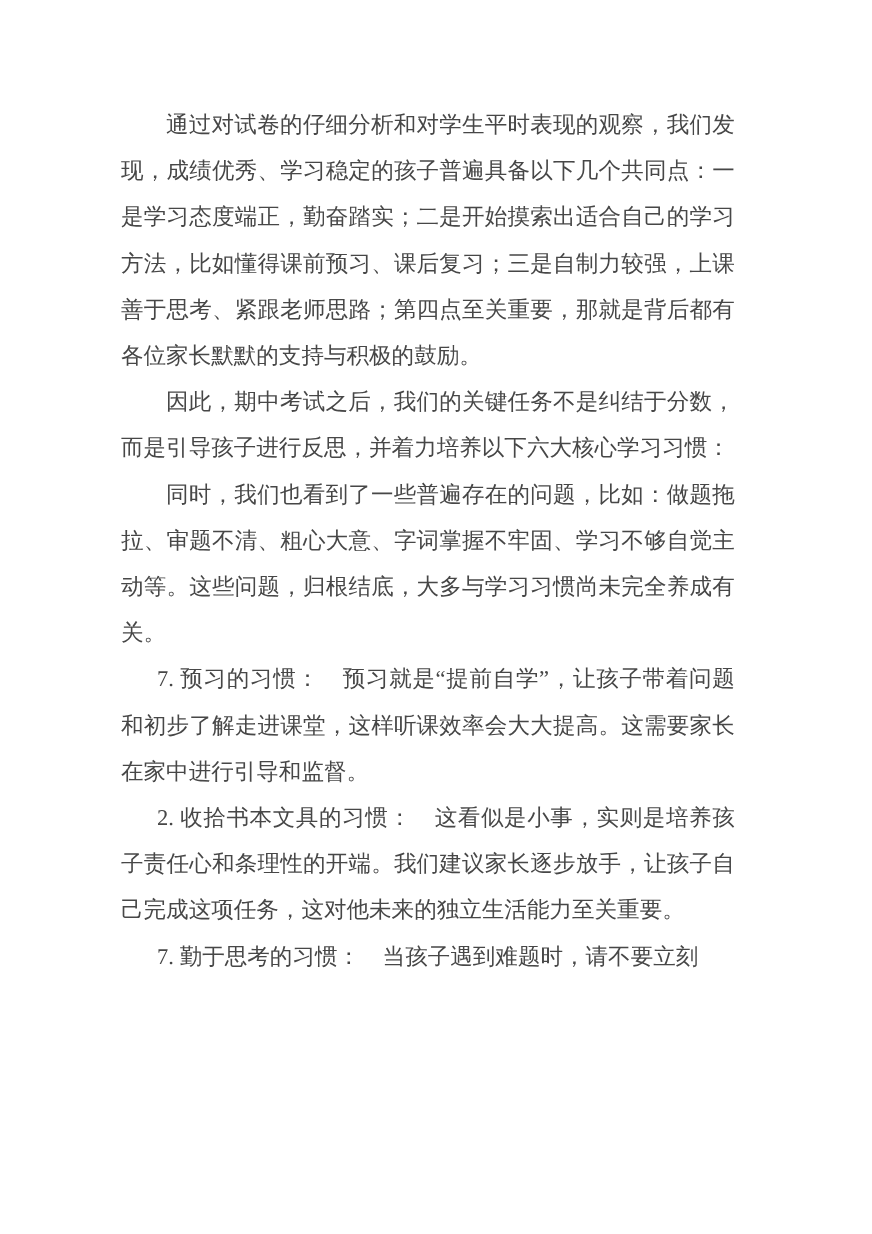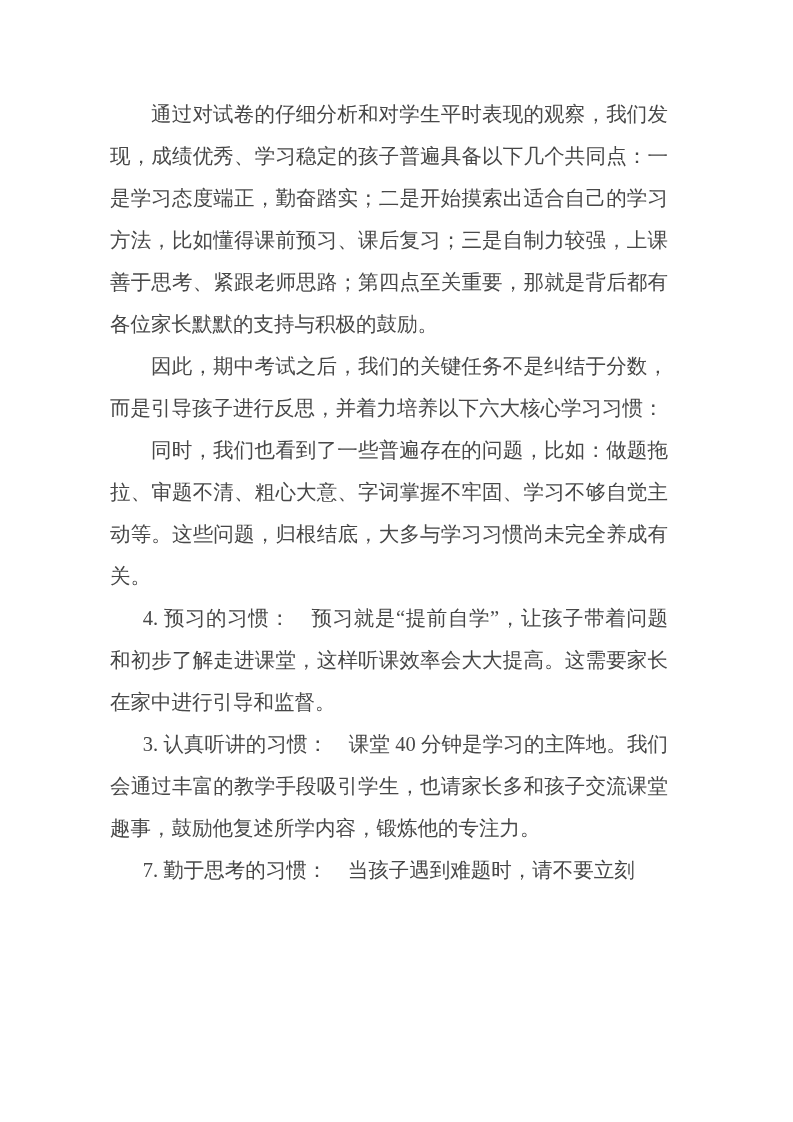--- a/index.html
+++ b/index.html
@@ -39,17 +39,17 @@
   }
 </style>
 </head>
 <body>
 
 <div class="page" style="background: rgb(255, 255, 255);">
   <div class="doc-content" style="color: rgb(71, 71, 71);">
       <p class="para">通过对试卷的仔细分析和对学生平时表现的观察，我们发现，成绩优秀、学习稳定的孩子普遍具备以下几个共同点：一是学习态度端正，勤奋踏实；二是开始摸索出适合自己的学习方法，比如懂得课前预习、课后复习；三是自制力较强，上课善于思考、紧跟老师思路；第四点至关重要，那就是背后都有各位家长默默的支持与积极的鼓励。</p>
       <p class="para">因此，期中考试之后，我们的关键任务不是纠结于分数，而是引导孩子进行反思，并着力培养以下六大核心学习习惯：</p>
       <p class="para">同时，我们也看到了一些普遍存在的问题，比如：做题拖拉、审题不清、粗心大意、字词掌握不牢固、学习不够自觉主动等。这些问题，归根结底，大多与学习习惯尚未完全养成有关。</p>
-      <p class="para numbered">4.  预习的习惯：　预习就是“提前自学”，让孩子带着问题和初步了解走进课堂，这样听课效率会大大提高。这需要家长在家中进行引导和监督。</p>
-      <p class="para numbered">3.  认真听讲的习惯：　课堂 40 分钟是学习的主阵地。我们会通过丰富的教学手段吸引学生，也请家长多和孩子交流课堂趣事，鼓励他复述所学内容，锻炼他的专注力。</p>
+      <p class="para numbered">7.  预习的习惯：　预习就是“提前自学”，让孩子带着问题和初步了解走进课堂，这样听课效率会大大提高。这需要家长在家中进行引导和监督。</p>
+      <p class="para numbered">2.  收拾书本文具的习惯：　这看似是小事，实则是培养孩子责任心和条理性的开端。我们建议家长逐步放手，让孩子自己完成这项任务，这对他未来的独立生活能力至关重要。</p>
       <p class="para numbered">7.  勤于思考的习惯：　当孩子遇到难题时，请不要立刻</p>
     </div>
 </div>
 
 </body></html>

